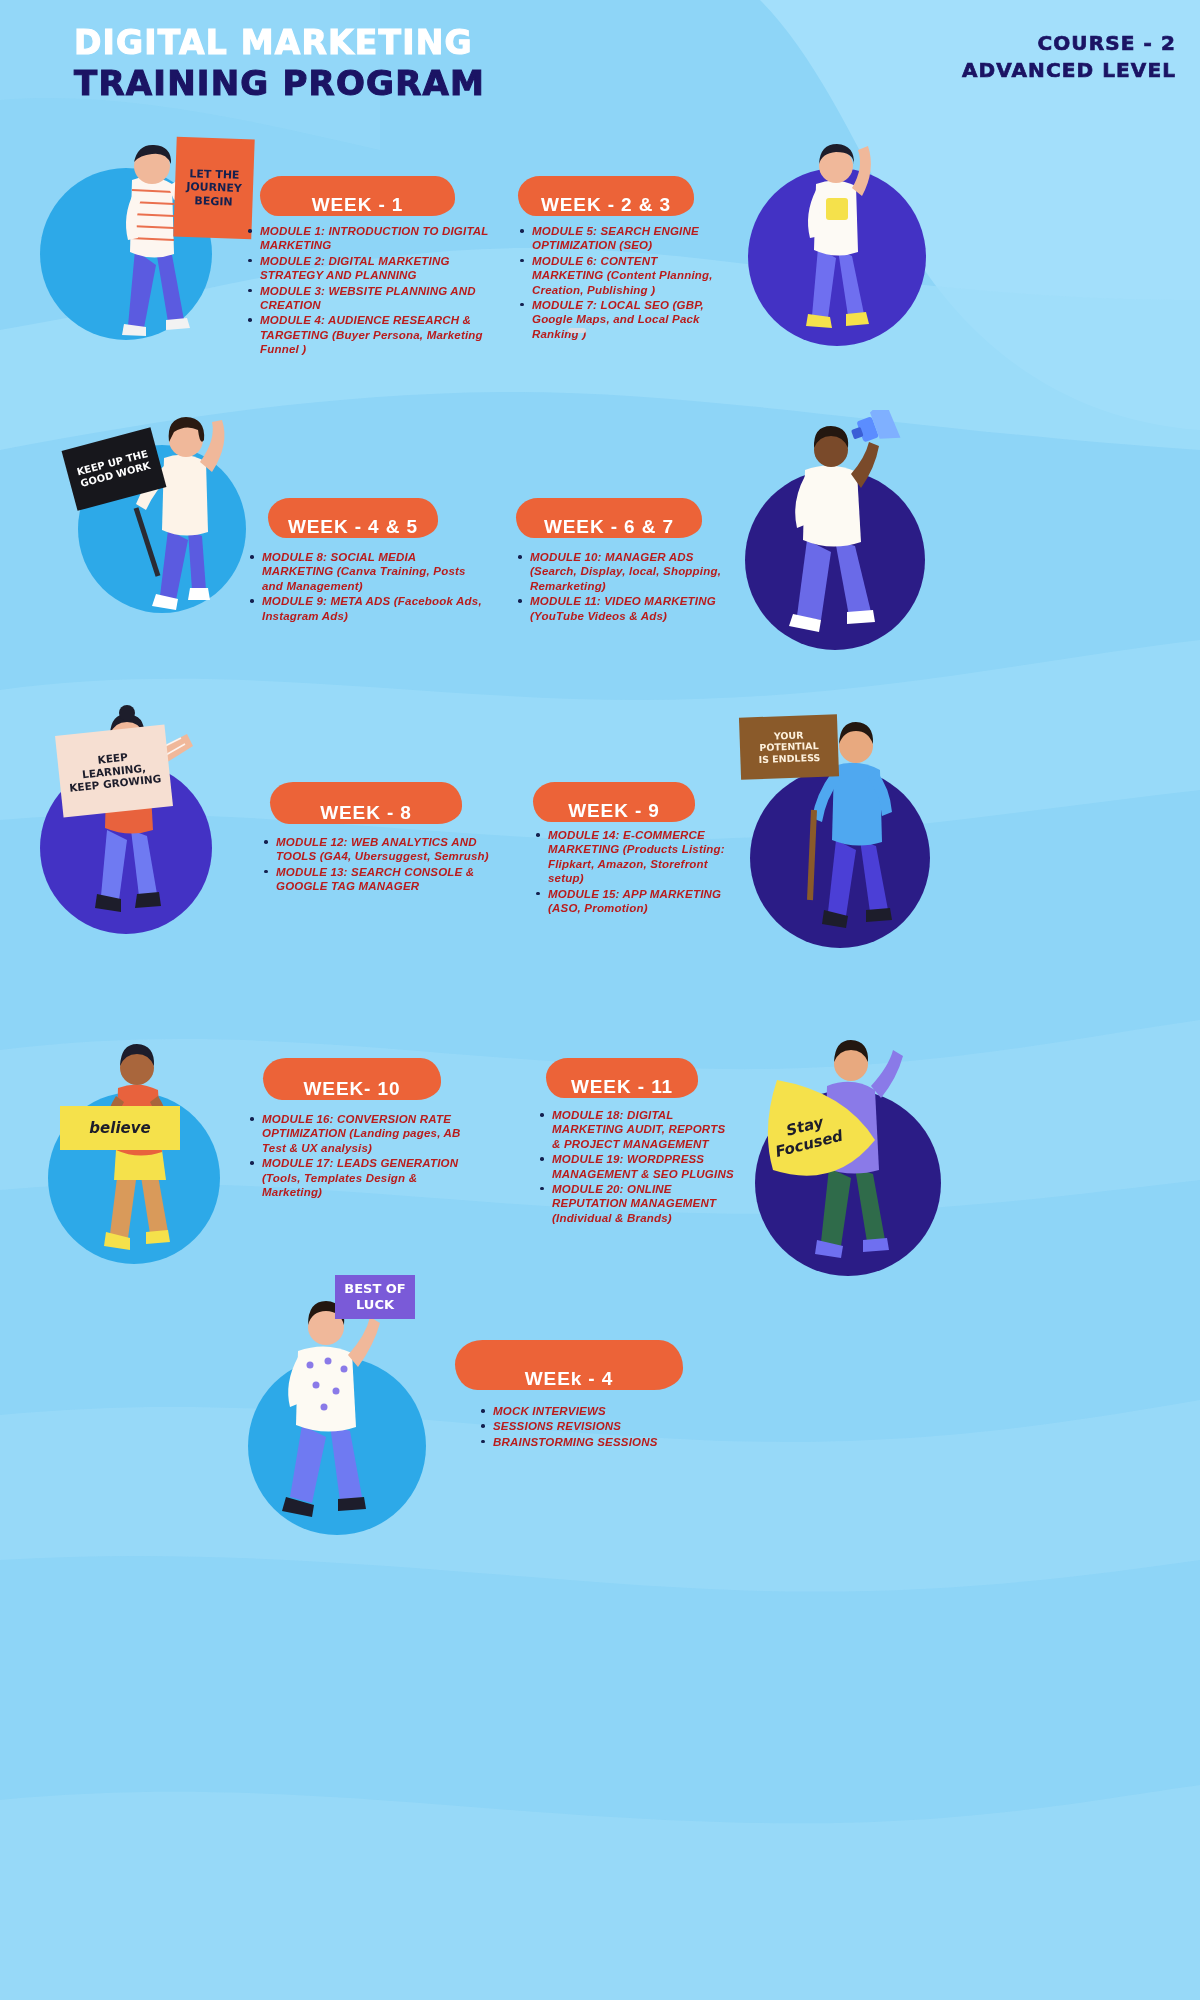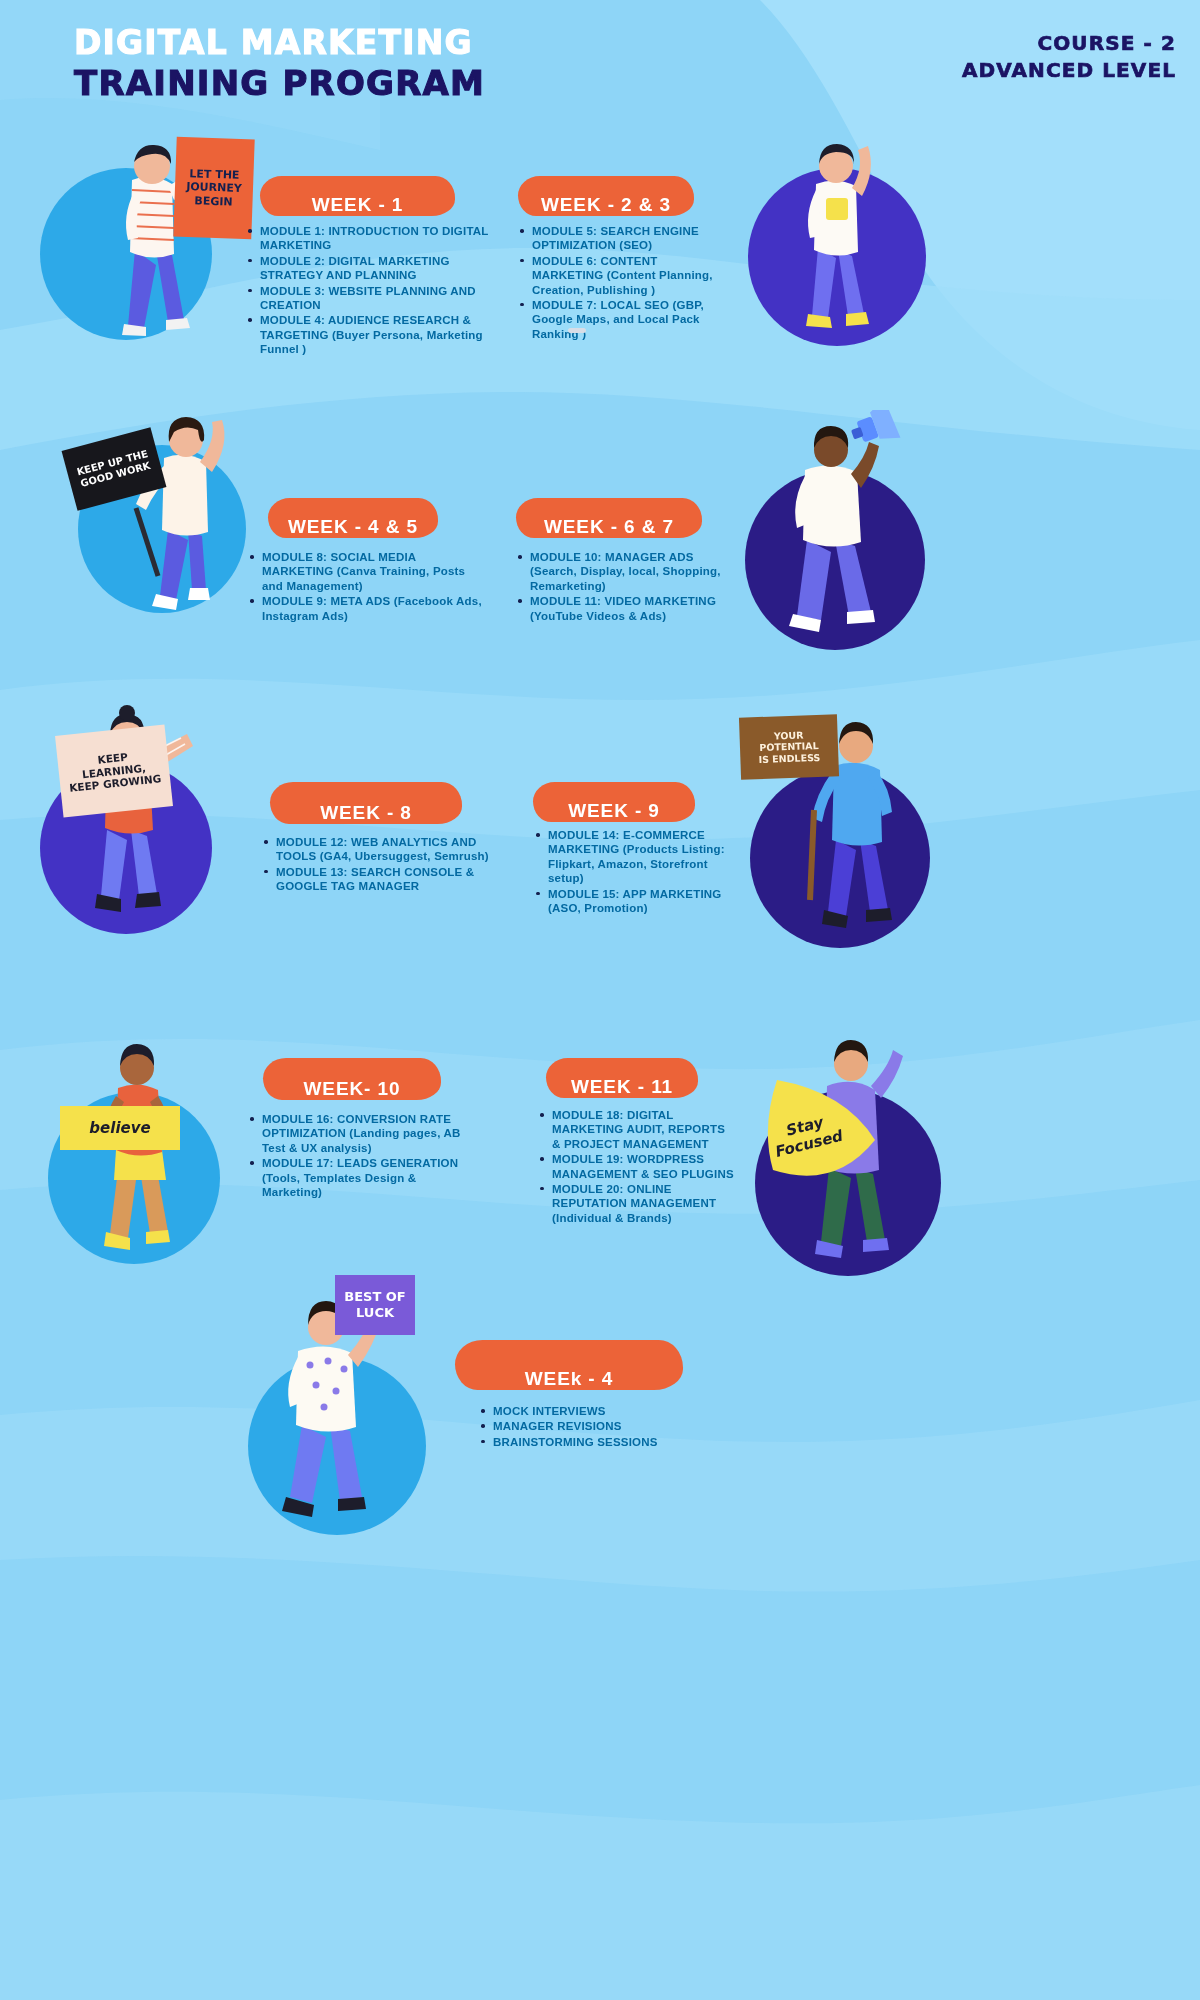--- a/index.html
+++ b/index.html
@@ -52,21 +52,21 @@
     font-size:19px;
     letter-spacing:0.9px;
     display:flex;
     align-items:flex-end;
     justify-content:center;
     border-radius:34px 30px 36px 28px / 30px 34px 26px 32px;
     text-align:center;
   }
 
   
-  .modules { position:absolute; color:#0369a1; }
+  .modules { position:absolute; color:#b91c1c;font-style:italic; }
   .modules ul { list-style:none; }
   .modules li {
     position:relative;
     padding-left:14px;
     font-size:11.5px;
     font-weight:700;
     line-height:1.25;
     margin-bottom:1px;
     letter-spacing:0.2px;
   }
@@ -408,31 +408,31 @@
         <circle cx="114" cy="104" r="3.5"></circle>
           <circle cx="86" cy="120" r="3.5"></circle>
         <circle cx="106" cy="126" r="3.5"></circle>
           <circle cx="94" cy="142" r="3.5"></circle>
       </g>
       <path d="M118,90 Q136,70 140,52 L150,58 Q144,80 128,102 Z" fill="#f0b89a"></path>
       <path d="M68,92 Q54,118 60,142 L70,138 Q66,116 76,98 Z" fill="#fdfaf3"></path>
       <circle cx="96" cy="62" r="18" fill="#f0b89a"></circle>
       <path d="M78,60 Q78,36 96,36 Q116,37 114,60 Q110,46 96,46 Q82,46 78,60 Z" fill="#231710"></path>
     </svg>
-    <div class="placard" style="left:105px; top:10px; width:80px; height:60px; background:#7a5ad8;
+    <div class="placard" style="left:105px; top:10px; width:80px; height:44px; background:#7a5ad8;
                 flex-direction:column; color:#ffffff; font-size:13px;">
       <span>BEST OF</span>
       <span>LUCK</span>
     </div>
   </div>
 
   <div class="pill" style="left:455px; top:1340px; width:228px; height:50px;">
     <span>WEEk - 4</span>
   </div>
   <div class="modules" style="left:479px; top:1404px; width:260px;">
     <ul>
       <li>MOCK INTERVIEWS</li>
-      <li>MANAGER REVISIONS</li>
+      <li>SESSIONS REVISIONS</li>
       <li>BRAINSTORMING SESSIONS</li>
     </ul>
   </div>
 
 </div>
 
 </body></html>

